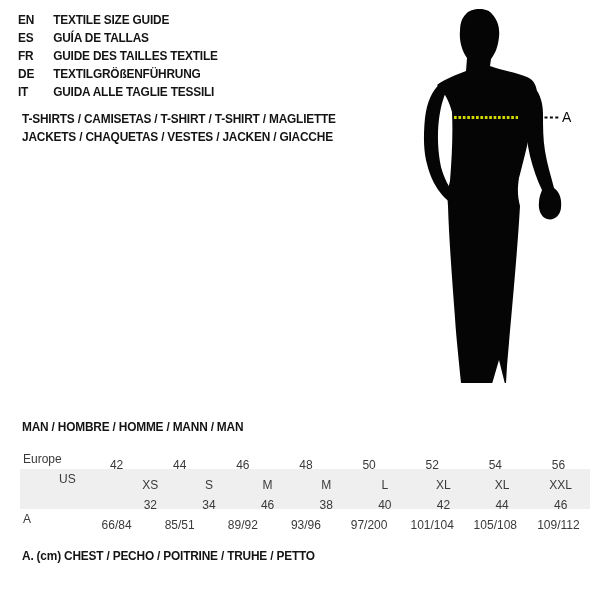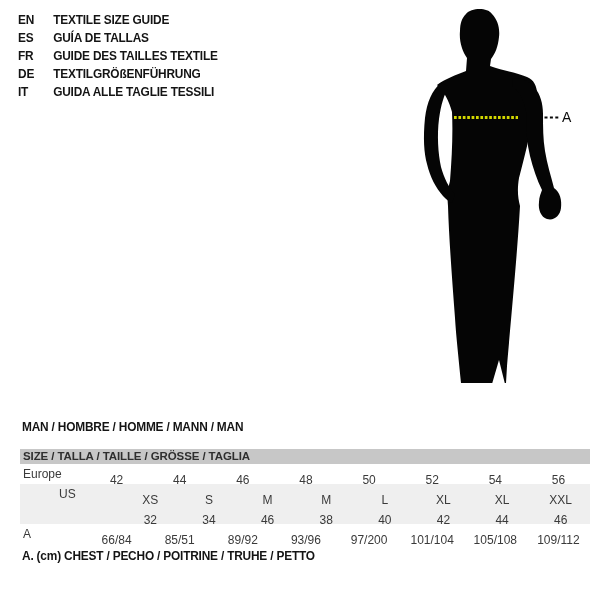--- a/index.html
+++ b/index.html
@@ -50,20 +50,24 @@
       <span class="lang-code">FR</span><span>GUIDE DES TAILLES TEXTILE</span>
     </div>
     <div class="lang-row">
       <span class="lang-code">DE</span><span>TEXTILGRÖßENFÜHRUNG</span>
     </div>
     <div class="lang-row">
       <span class="lang-code">IT</span><span>GUIDA ALLE TAGLIE TESSILI</span>
     </div>
   </div>
 
+  <div class="categories">
+    <div class="cat-line">T-SHIRTS / CAMISETAS / T-SHIRT / T-SHIRT / MAGLIETTE</div>
+    <div class="cat-line">JACKETS / CHAQUETAS / VESTES / JACKEN / GIACCHE</div>
+  </div>
 
   <svg class="figure-svg" viewBox="0 0 600 400">
 
     <path fill="#050505" d="
       M 466,14
       C 471,8 487,7 492,14
       C 498,20 500,29 499,37
       C 498,47 495,54 491,59
       L 490,66
       C 504,71 518,73 527,77
@@ -113,21 +117,20 @@
 
     <line x1="454" y1="117.5" x2="518" y2="117.5" stroke="#d3d800" stroke-width="3" stroke-dasharray="2.7 1.7"></line>
 
     <line x1="544.5" y1="117.5" x2="559" y2="117.5" stroke="#0a0a0a" stroke-width="2.2" stroke-dasharray="3 2.4"></line>
   </svg>
   <span class="measure-label">A</span>
 
   <div class="section-title">MAN / HOMBRE / HOMME / MANN / MAN</div>
 
   <div class="size-table">
-    <div class="t-header">SIZE / TALLA / TAILLE / GRÖSSE / TAGLIA</div>
 
     <div class="t-row">
       <span class="t-label">Europe</span>
       <span class="t-cell">42</span>
       <span class="t-cell">44</span>
       <span class="t-cell">46</span>
       <span class="t-cell">48</span>
       <span class="t-cell">50</span>
       <span class="t-cell">52</span>
       <span class="t-cell">54</span>

